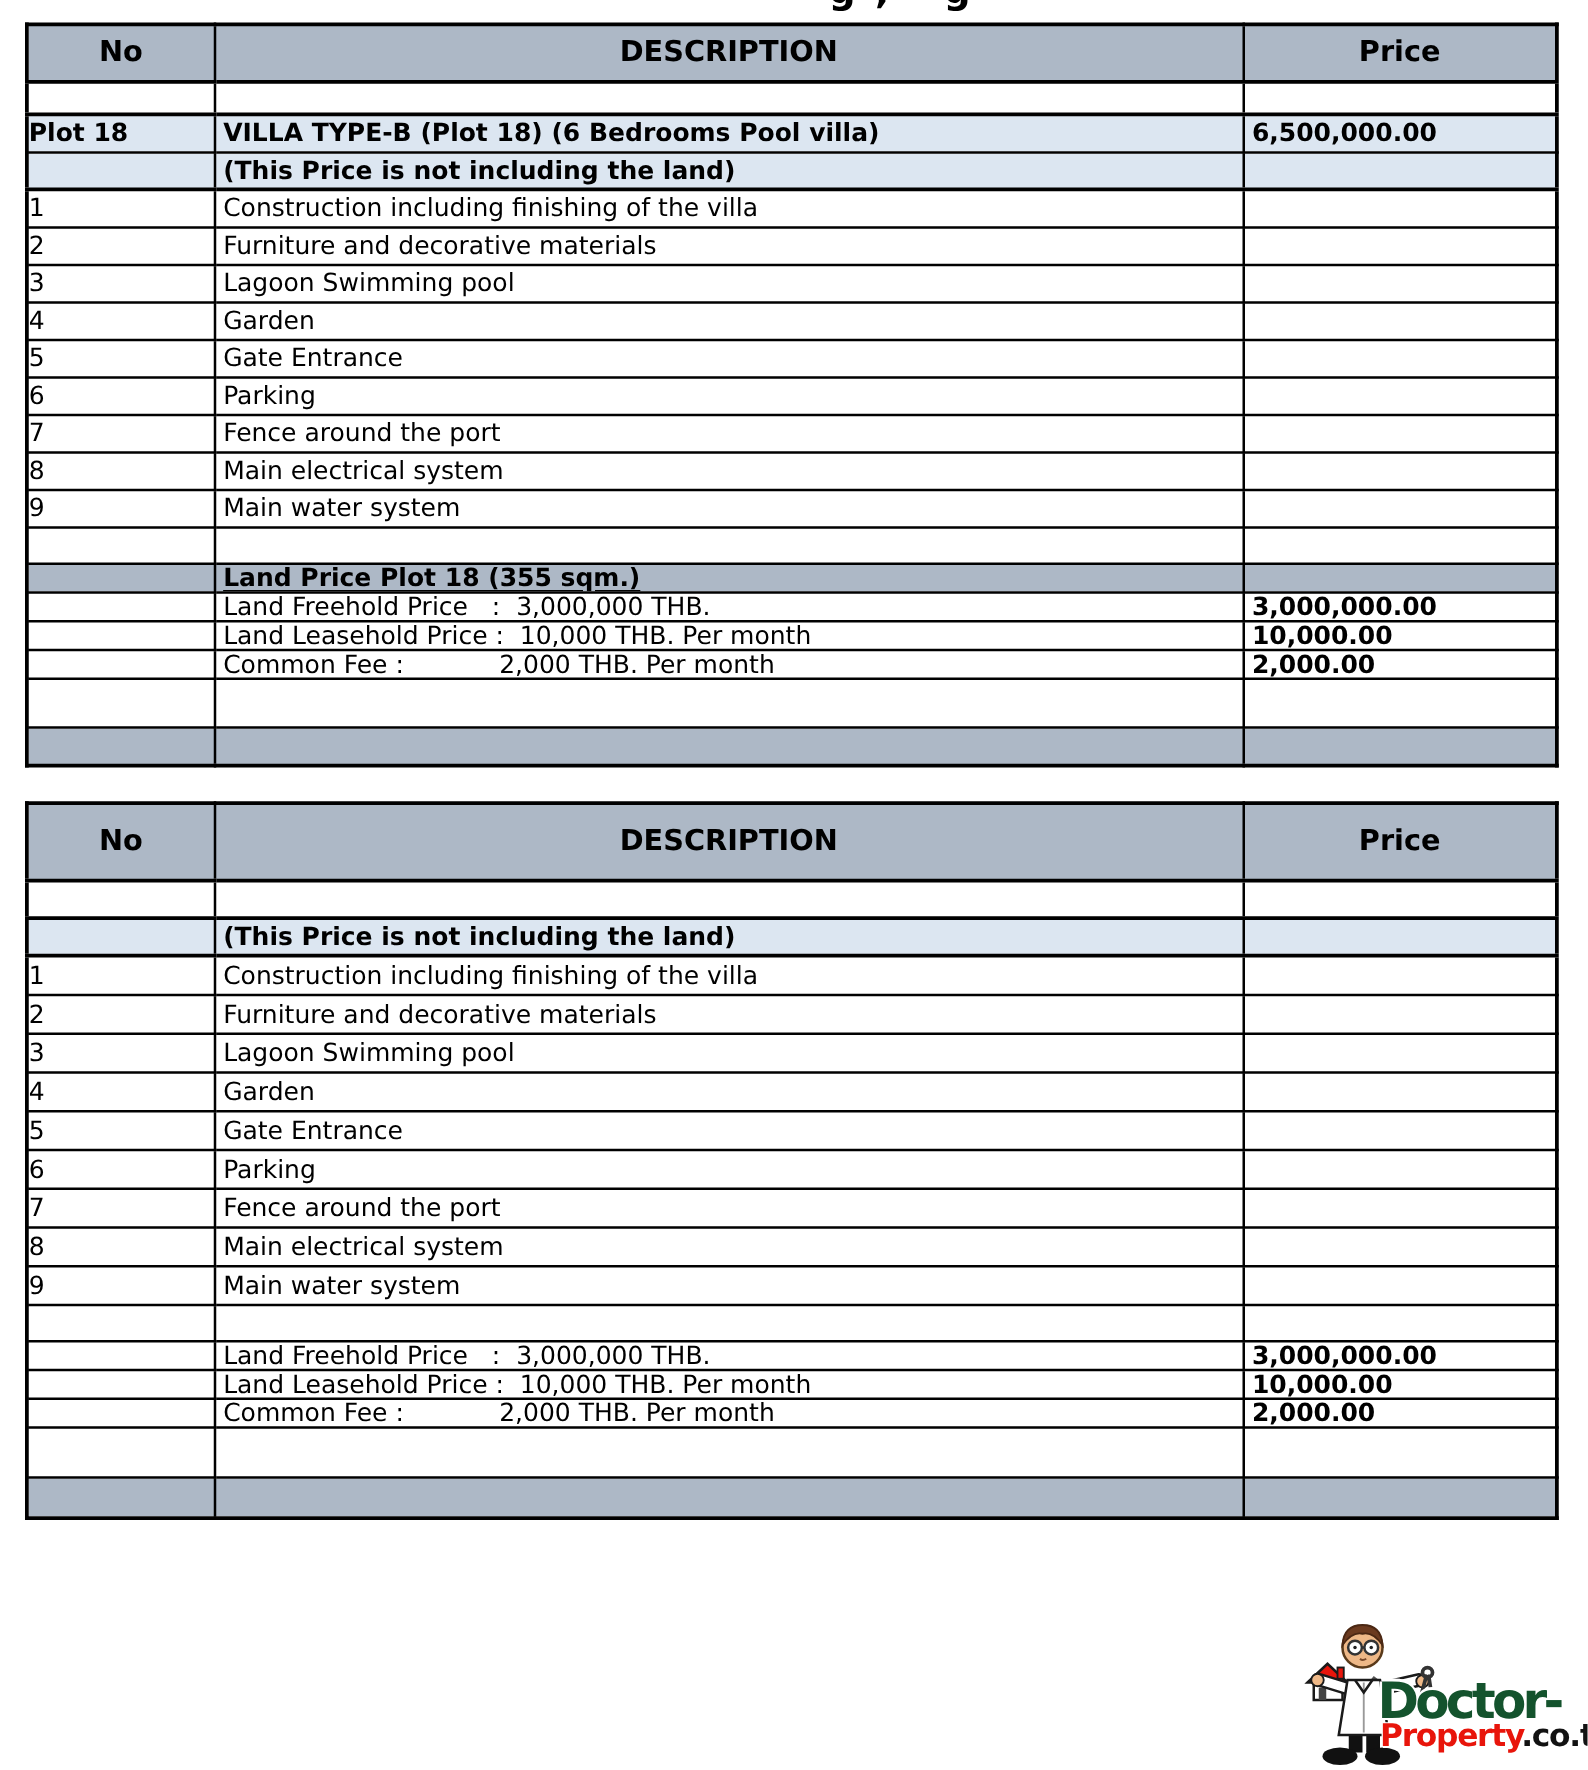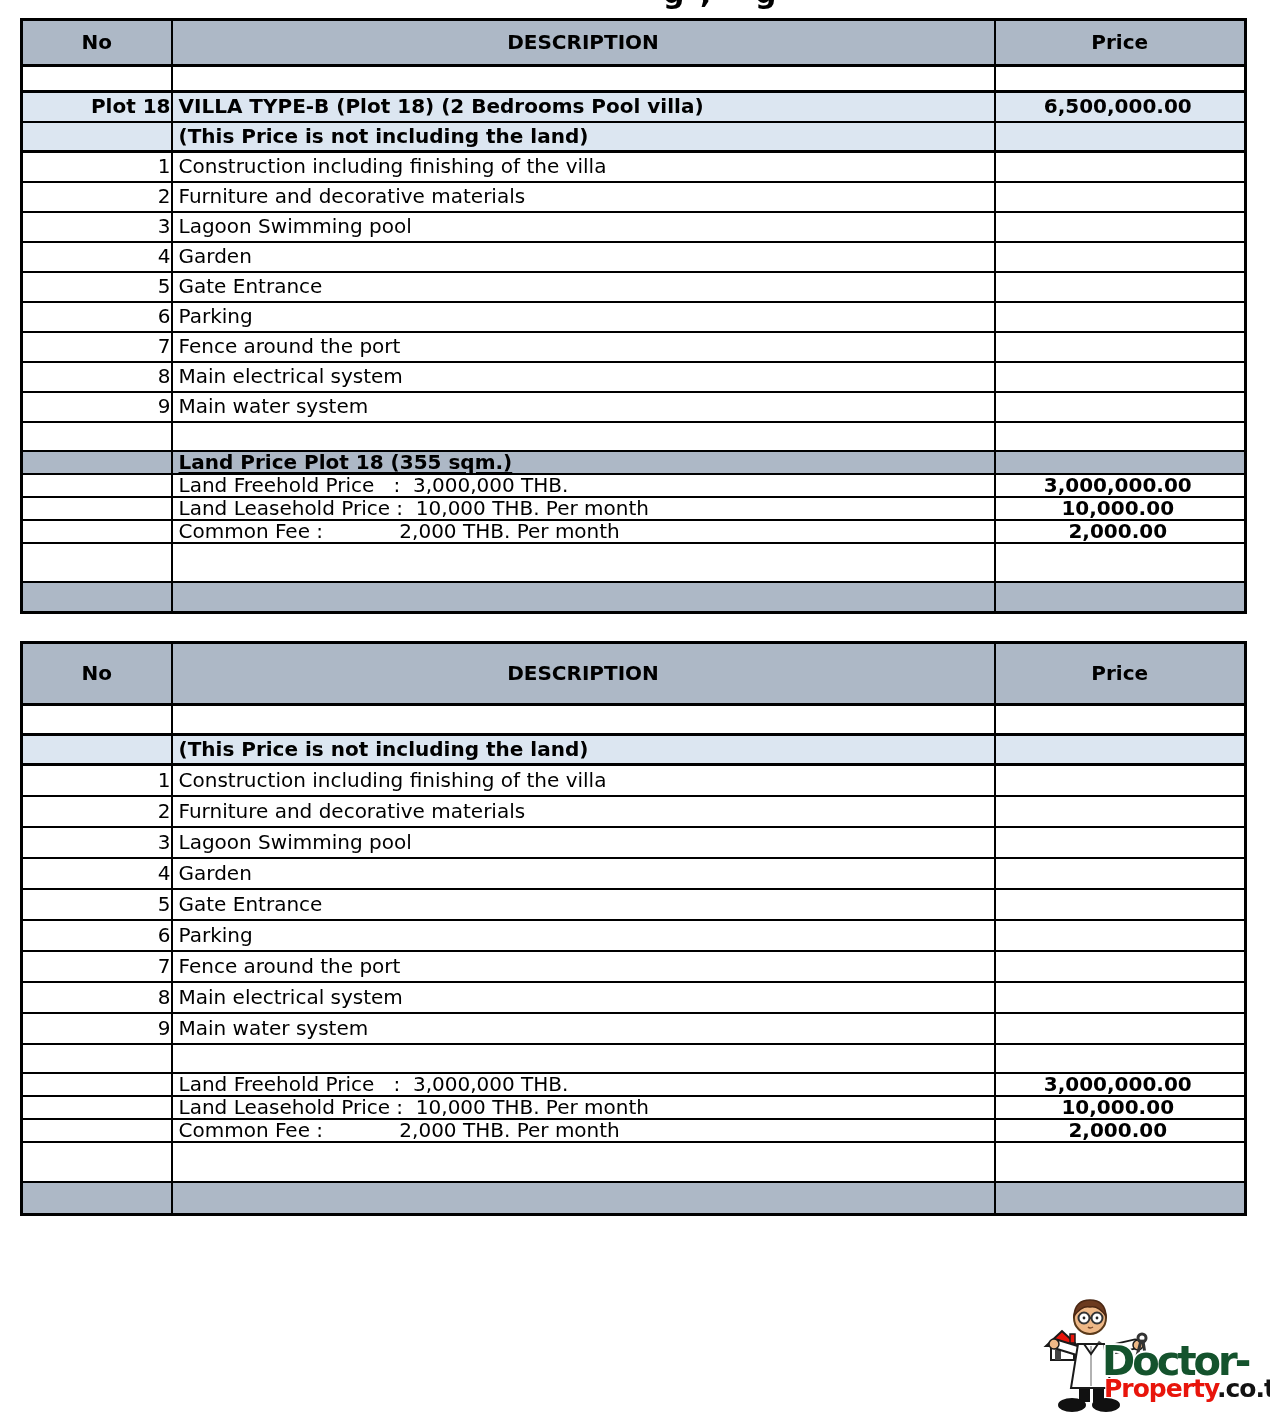--- a/index.html
+++ b/index.html
@@ -38,30 +38,30 @@
     border:2px solid #000;
     vertical-align:middle;
     font-size:20px;
     line-height:1.05;
     padding:0 10px 0 6px;
     overflow:hidden;
   }
   .hd{
     background:var(--header-gray);
     font-weight:bold;
-    font-size:20px;
+    font-size:23px;
     text-align:center;
     padding:0;
   }
   .graybg{background:var(--header-gray);}
   .bluebg{background:var(--row-blue);}
   .bold{font-weight:bold;}
-  .center{text-align:right;padding:0;}
+  .center{text-align:left;padding:0;}
   .left{text-align:left;}
-  .right{text-align:center;}
+  .right{text-align:left;}
   .pre{white-space:pre;}
   .underline{text-decoration:underline;text-decoration-thickness:3px;text-underline-offset:3px;white-space:pre;}
 
   
   .r-head>td{height:46px;border-bottom:3px solid #000;}
   #table2 .r-head>td{height:62px;}
   .r-sp1>td{height:26px;border-bottom:3px solid #000;}
   #table2 .r-sp1>td{height:30px;}
   .r-plot>td{height:30px;}
   .r-note>td{height:30px;border-bottom:3px solid #000;}
@@ -120,21 +120,21 @@
     <td class="hd">DESCRIPTION</td>
     <td class="hd">Price</td>
   </tr>
   <tr class="r-sp1">
     <td></td>
         <td></td>
         <td></td>
   </tr>
   <tr class="r-plot">
     <td class="bluebg bold center">Plot 18</td>
-    <td class="bluebg bold left">VILLA TYPE-B (Plot 18) (2 Bedrooms Pool villa)</td>
+    <td class="bluebg bold left">VILLA TYPE-B (Plot 18) (6 Bedrooms Pool villa)</td>
     <td class="bluebg bold right">6,500,000.00</td>
   </tr>
   <tr class="r-note">
     <td class="bluebg"></td>
     <td class="bluebg bold left">(This Price is not including the land)</td>
     <td class="bluebg"></td>
   </tr>
   <tr class="r-item">
     <td class="center">1</td>
     <td class="left">Construction including finishing of the villa</td>

